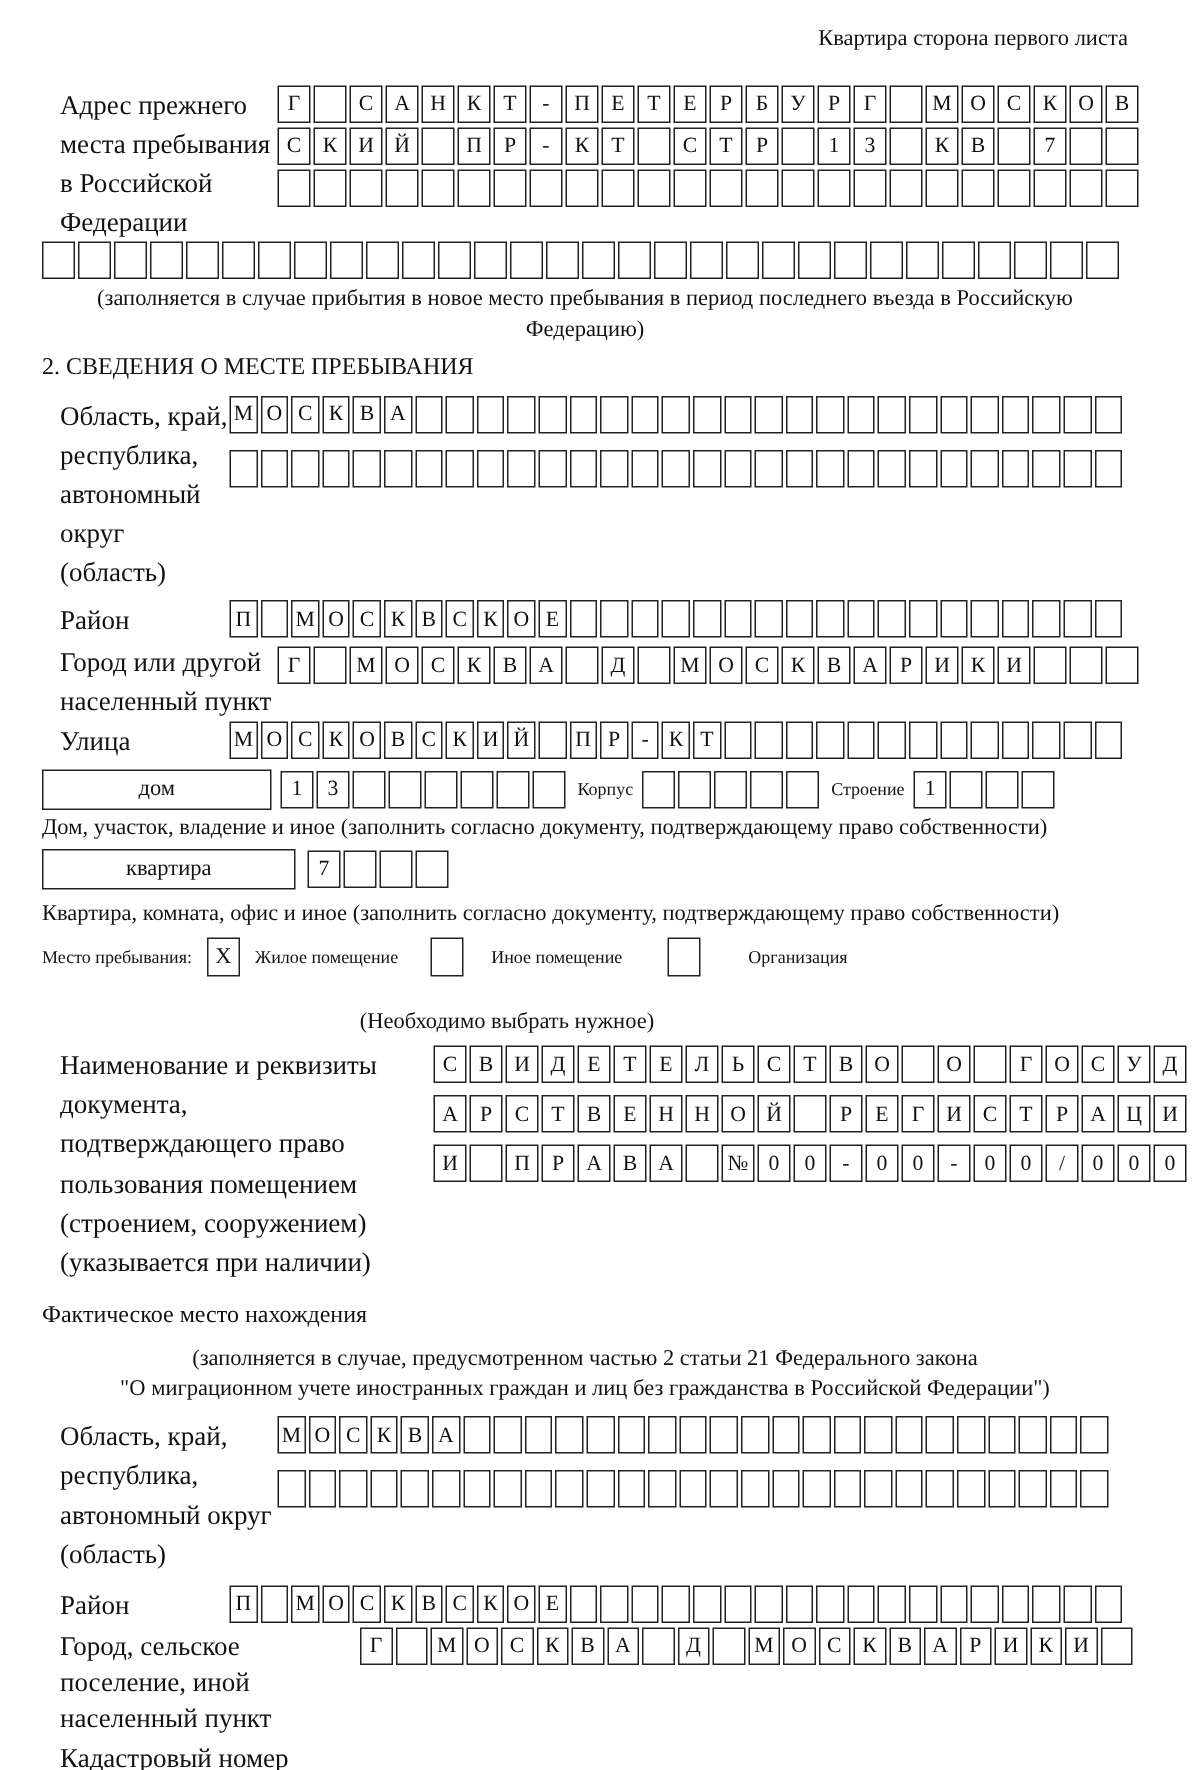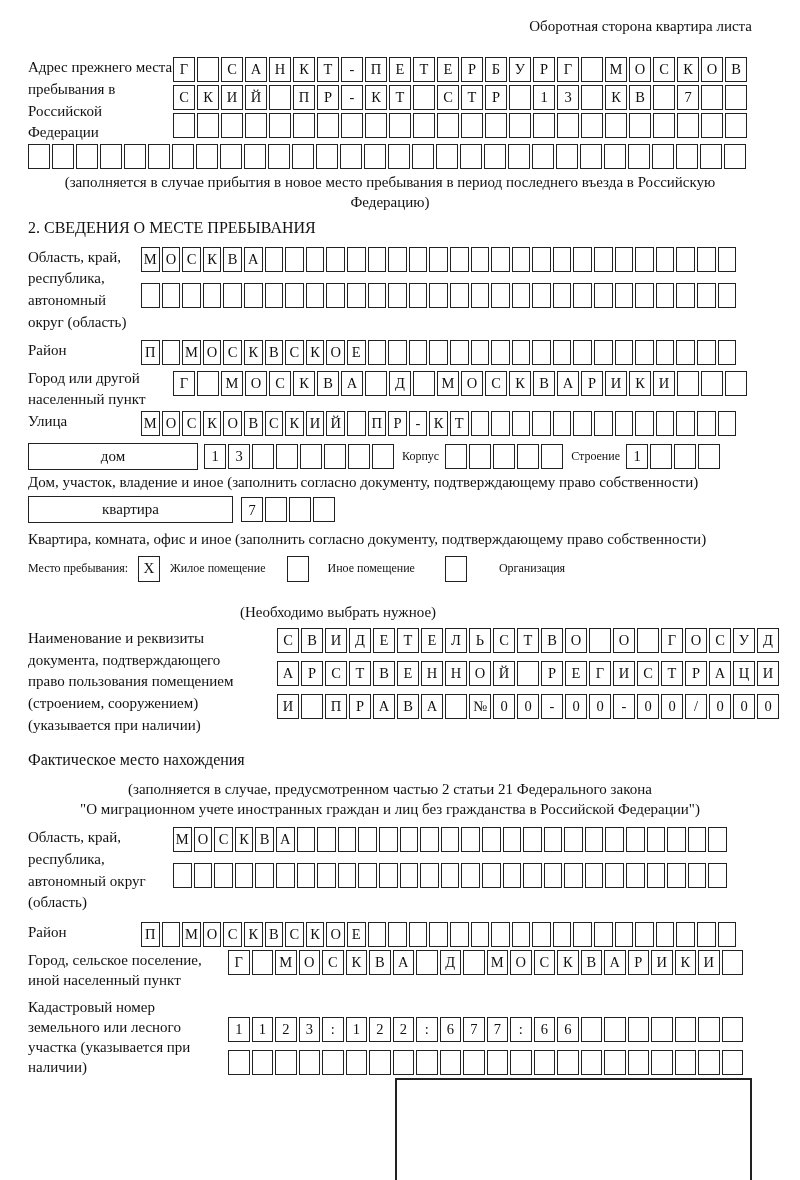--- a/index.html
+++ b/index.html
@@ -15,21 +15,21 @@
     color:var(--ink);
     background:var(--paper);
     position:relative;
     overflow:hidden;
   }
   .page{padding:10px 48px 0 28px;width:800px;}
 
   .hdr-note{text-align:right;font-size:15px;margin-top:8px;margin-bottom:22px;}
 
   .row{display:flex;align-items:flex-start;}
-  .label{font-size:15px;line-height:1.45;}
+  .label{font-size:18px;line-height:1.45;margin-left:12px;}
   .lbl-145{width:145px;flex:0 0 145px;}
   .lbl-113{width:113px;flex:0 0 113px;}
   .lbl-200{width:200px;flex:0 0 200px;line-height:1.35;}
 
   .cells{display:flex;gap:2px;margin-bottom:3px;}
   .cell{
     width:var(--cw,22px);height:25px;flex:0 0 var(--cw,22px);
     border:1.5px solid var(--border);
     display:flex;align-items:center;justify-content:center;
     font-size:14.5px;line-height:1;background:var(--paper);
@@ -55,21 +55,21 @@
     font-size:15px;flex:0 0 22px;background:var(--paper);
   }
   .stamp-wrap{width:357px;margin-left:auto;margin-right:0;}
   .stamp-box{width:357px;height:177px;border:2px solid var(--border);background:var(--paper);}
 </style>
 </head>
 <body>
 
 <div class="page">
 
-  <div class="hdr-note">Оборотная сторона квартира листа</div>
+  <div class="hdr-note">Квартира сторона первого листа</div>
 
   <div class="row">
     <div class="label lbl-145">Адрес прежнего места пребывания в Российской Федерации</div>
     <div>
       <div class="cells w22">
           <div class="cell">Г</div>
           <div class="cell"></div>
           <div class="cell">С</div>
           <div class="cell">А</div>
           <div class="cell">Н</div>
@@ -346,21 +346,21 @@
         <div class="cell"></div>
         <div class="cell"></div>
         <div class="cell"></div>
         <div class="cell"></div>
         <div class="cell"></div>
         <div class="cell"></div>
       </div>
   </div>
 
   <div class="inline-row" style="margin-top:4px;">
-    <div class="labelbox" style="width:170px;">дом</div>
+    <div class="labelbox" style="width:153px;">дом</div>
     <div class="cells w22" style="margin:0 0 0 6px;">
         <div class="cell">1</div>
         <div class="cell">3</div>
         <div class="cell"></div>
         <div class="cell"></div>
         <div class="cell"></div>
         <div class="cell"></div>
         <div class="cell"></div>
         <div class="cell"></div>
       </div>
@@ -376,21 +376,21 @@
     <div class="cells w22" style="margin:0;">
         <div class="cell">1</div>
         <div class="cell"></div>
         <div class="cell"></div>
         <div class="cell"></div>
       </div>
   </div>
   <div class="note" style="margin:2px 0 4px 0;">Дом, участок, владение и иное (заполнить согласно документу, подтверждающему право собственности)</div>
 
   <div class="inline-row">
-    <div class="labelbox" style="width:205px;">квартира</div>
+    <div class="labelbox" style="width:169px;">квартира</div>
     <div class="cells w22" style="margin:0 0 0 8px;">
         <div class="cell">7</div>
         <div class="cell"></div>
         <div class="cell"></div>
         <div class="cell"></div>
       </div>
   </div>
   <div class="note" style="margin:6px 0 6px 0;">Квартира, комната, офис и иное (заполнить согласно документу, подтверждающему право собственности)</div>
 
   <div class="inline-row">

